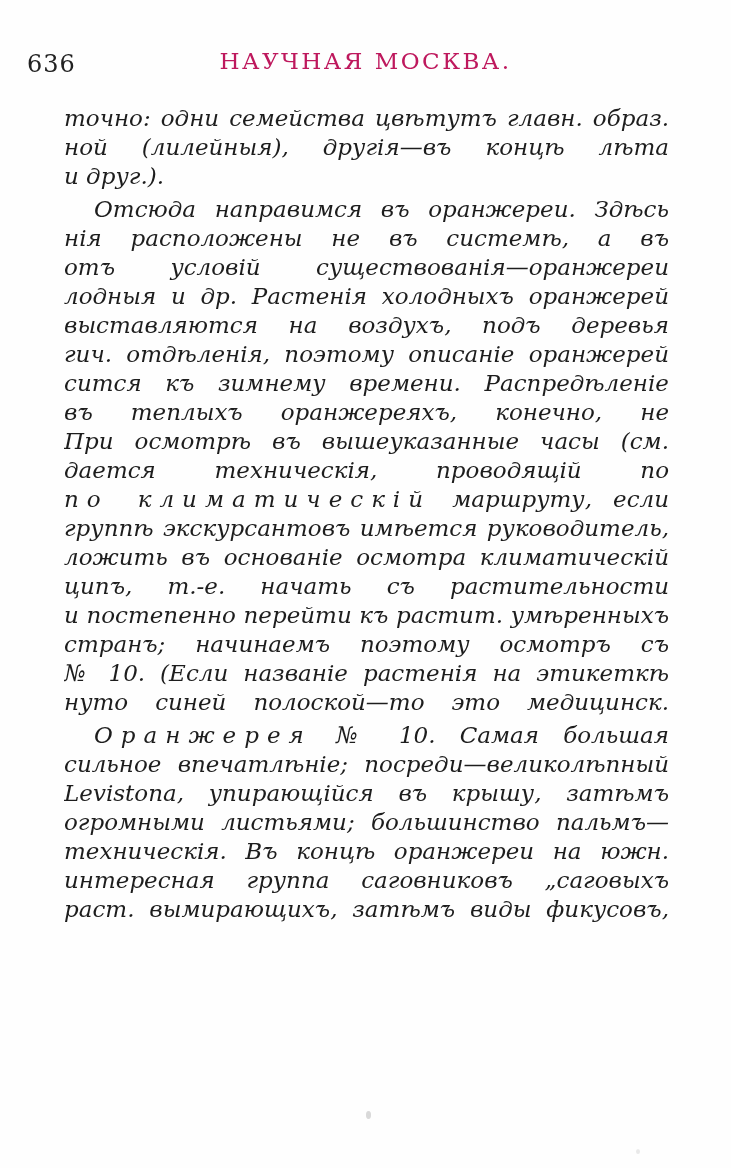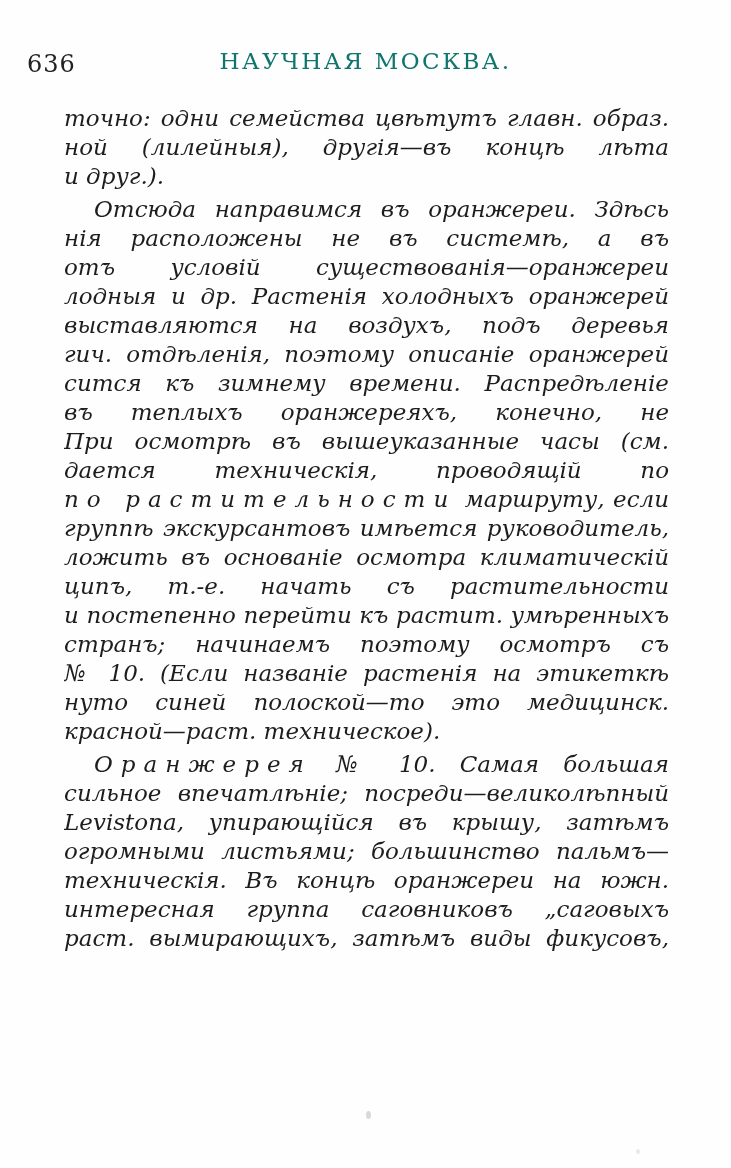--- a/index.html
+++ b/index.html
@@ -26,21 +26,21 @@
     font-size: 24px;
     letter-spacing: 1px;
     color: #222;
   }
   .header-title {
     position: absolute;
     left: 0; right: 16px; top: 0;
     text-align: center;
     font-size: 23px;
     letter-spacing: 2.5px;
-    color: #0f766e;
+    color: #be185d;
     margin-left: 16px;
   }
   .page-body {
     position: absolute;
     top: 100px;
     left: 60px;
     width: 613px;
   }
   .paragraph { margin: 4px; padding: 0; font-style: italic; }
   .line {
@@ -84,29 +84,28 @@
         <div class="line just indent"><span class="">Отсюда направимся въ оранжереи. Здѣсь расте-</span></div>
         <div class="line just"><span class="">нія расположены не въ системѣ, а въ зависимости</span></div>
         <div class="line just"><span class="">отъ условій существованія—оранжереи теплыя, хо-</span></div>
         <div class="line just"><span class="">лодныя и др. Растенія холодныхъ оранжерей лѣтомъ</span></div>
         <div class="line just"><span class="">выставляются на воздухъ, подъ деревья дендроло-</span></div>
         <div class="line just"><span class="">гич. отдѣленія, поэтому описаніе оранжерей отно-</span></div>
         <div class="line just"><span class="">сится къ зимнему времени. Распредѣленіе растеній</span></div>
         <div class="line just"><span class="">въ теплыхъ оранжереяхъ, конечно, не измѣняется.</span></div>
         <div class="line just"><span class="">При осмотрѣ въ вышеуказанные часы (см. правила)</span></div>
         <div class="line just"><span class="">дается техническія, проводящій по оранжереямъ</span></div>
-        <div class="line just"><span class="spaced">по растительности</span><span class=""> маршруту, если же въ</span></div>
+        <div class="line just"><span class="spaced">по климатическій</span><span class=""> маршруту, если же въ</span></div>
         <div class="line just"><span class="">группѣ экскурсантовъ имѣется руководитель, зна-</span></div>
         <div class="line just"><span class="">ложить въ основаніе осмотра климатическій прин-</span></div>
         <div class="line just"><span class="">ципъ, т.-е. начать съ растительности тропической</span></div>
         <div class="line just"><span class="">и постепенно перейти къ растит. умѣренныхъ</span></div>
         <div class="line just"><span class="">странъ; начинаемъ поэтому осмотръ съ оранжереи</span></div>
         <div class="line just"><span class="">№ 10. (Если названіе растенія на этикеткѣ подчерк-</span></div>
         <div class="line just"><span class="">нуто синей полоской—то это медицинск. раст., если</span></div>
-        <div class="line"><span class="">красной—раст. техническое).</span></div>
       </div>
       <div class="paragraph">
         <div class="line just indent"><span class="spaced">Оранжерея</span><span class=""> № 10. Самая большая оранжерея</span></div>
         <div class="line just"><span class="">сильное впечатлѣніе; посреди—великолѣпный экз.</span></div>
         <div class="line just"><span class="">Levistona, упирающійся въ крышу, затѣмъ пальмы</span></div>
         <div class="line just"><span class="">огромными листьями; большинство пальмъ—раст.</span></div>
         <div class="line just"><span class="">техническія. Въ концѣ оранжереи на южн. сторонѣ</span></div>
         <div class="line just"><span class="">интересная группа саговниковъ „саговыхъ пальмъ“ —</span></div>
         <div class="line just"><span class="">раст. вымирающихъ, затѣмъ виды фикусовъ, пре-</span></div>
       </div>

